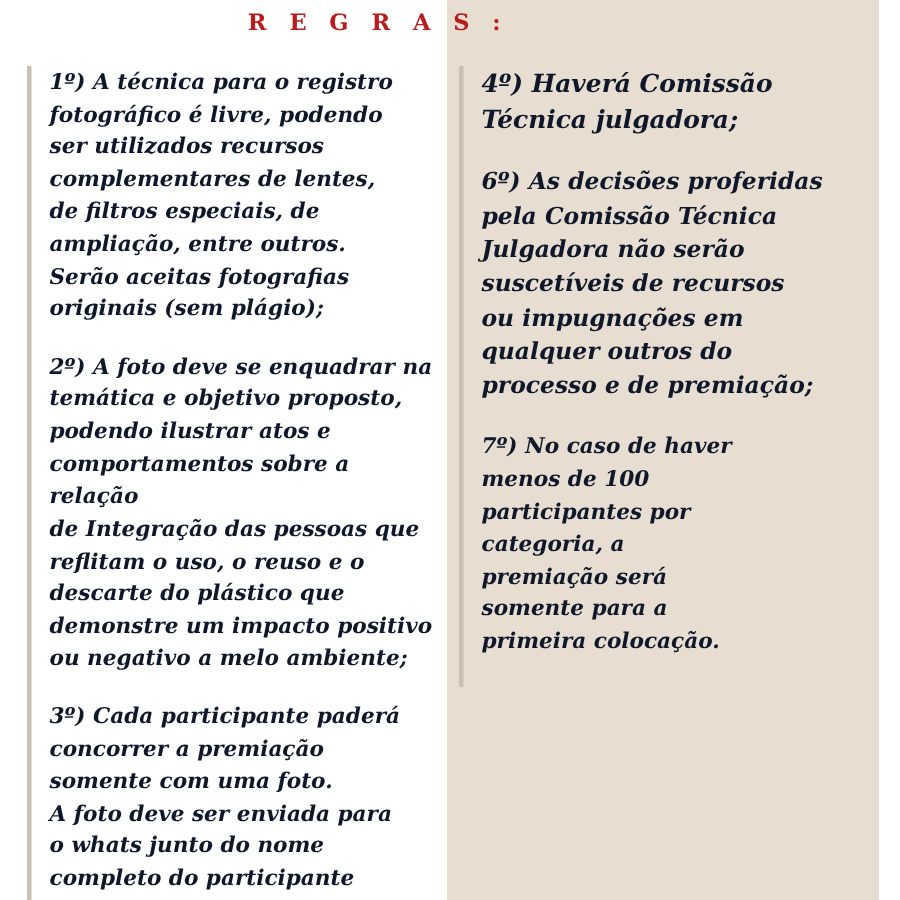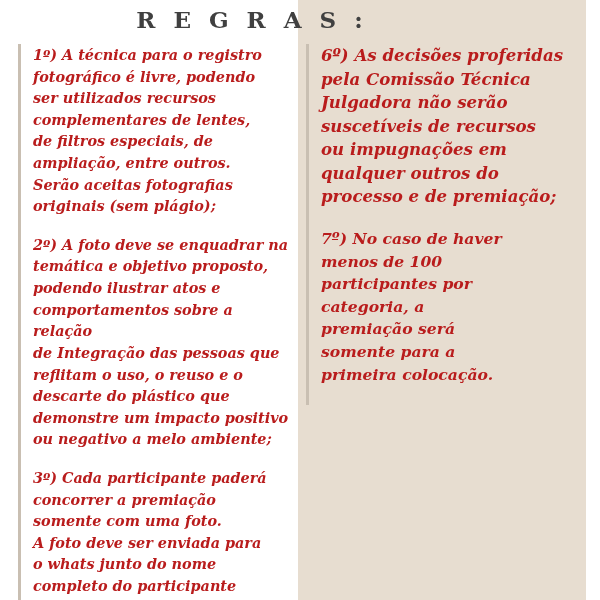--- a/index.html
+++ b/index.html
@@ -38,23 +38,23 @@
     background: #ffffff;
   }
   .title {
     position: absolute;
     left: 0;
     top: 6px;
     width: 504px;
     text-align: center;
     font-family: "DejaVu Serif", serif;
     font-weight: bold;
-    font-size: 23px;
+    font-size: 15px;
     letter-spacing: 5px;
-    color: #404040;
+    color: #b91c1c;
     z-index: 5;
   }
   .col {
     position: absolute;
     top: 44px;
     box-sizing: border-box;
   }
   .col-left {
     left: 18px;
     width: 272px;
@@ -67,21 +67,21 @@
     border-left: 3px solid #c9bfb2;
     padding-left: 12px;
     top: 44px;
   }
   .item {
     font-family: "DejaVu Serif", serif;
     font-style: italic;
     font-weight: bold;
     font-size: 14.4px;
     line-height: 1.5;
-    color: #b91c1c;
+    color: #0f172a;
     margin: 0 0 17px 0;
     white-space: pre-line;
   }
   .col-right .item {
     margin-bottom: 19px;
   }
   .col-right .item:first-child {
     font-size: 16.6px;
     line-height: 1.42;
   }
@@ -123,20 +123,22 @@
 somente com uma foto.
 A foto deve ser enviada para
 o whats junto do nome
 completo do participante
 Cidade/estado: Unidade
 Aurora ou Cooporativa
 filiada, caso seja colaborador;</p>
   </div>
 
   <div class="col col-right">
+    <p class="item"> 4º) Haverá Comissão
+Técnica julgadora;</p>
     <p class="item">6º) As decisões proferidas
 pela Comissão Técnica
 Julgadora não serão
 suscetíveis de recursos
 ou impugnações em
 qualquer outros do
 processo e de premiação;</p>
     <p class="item">7º) No caso de haver
 menos de 100
 participantes por

